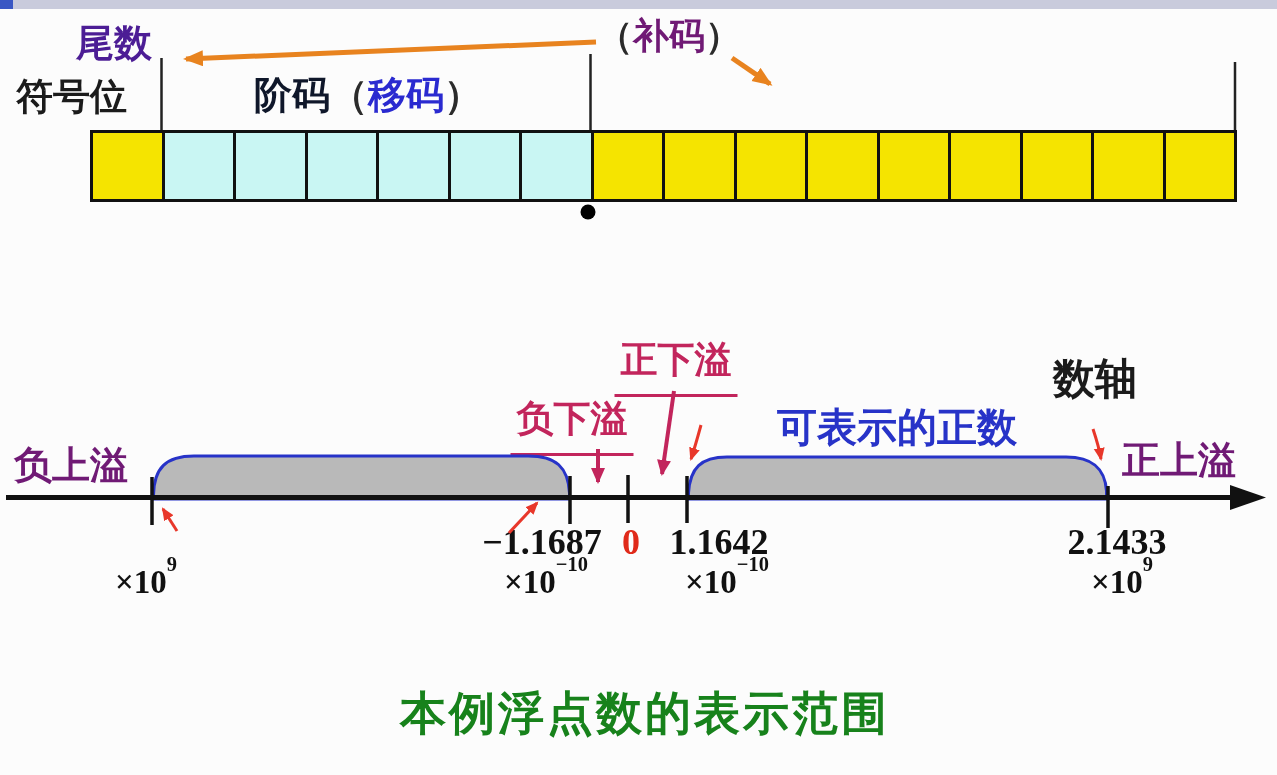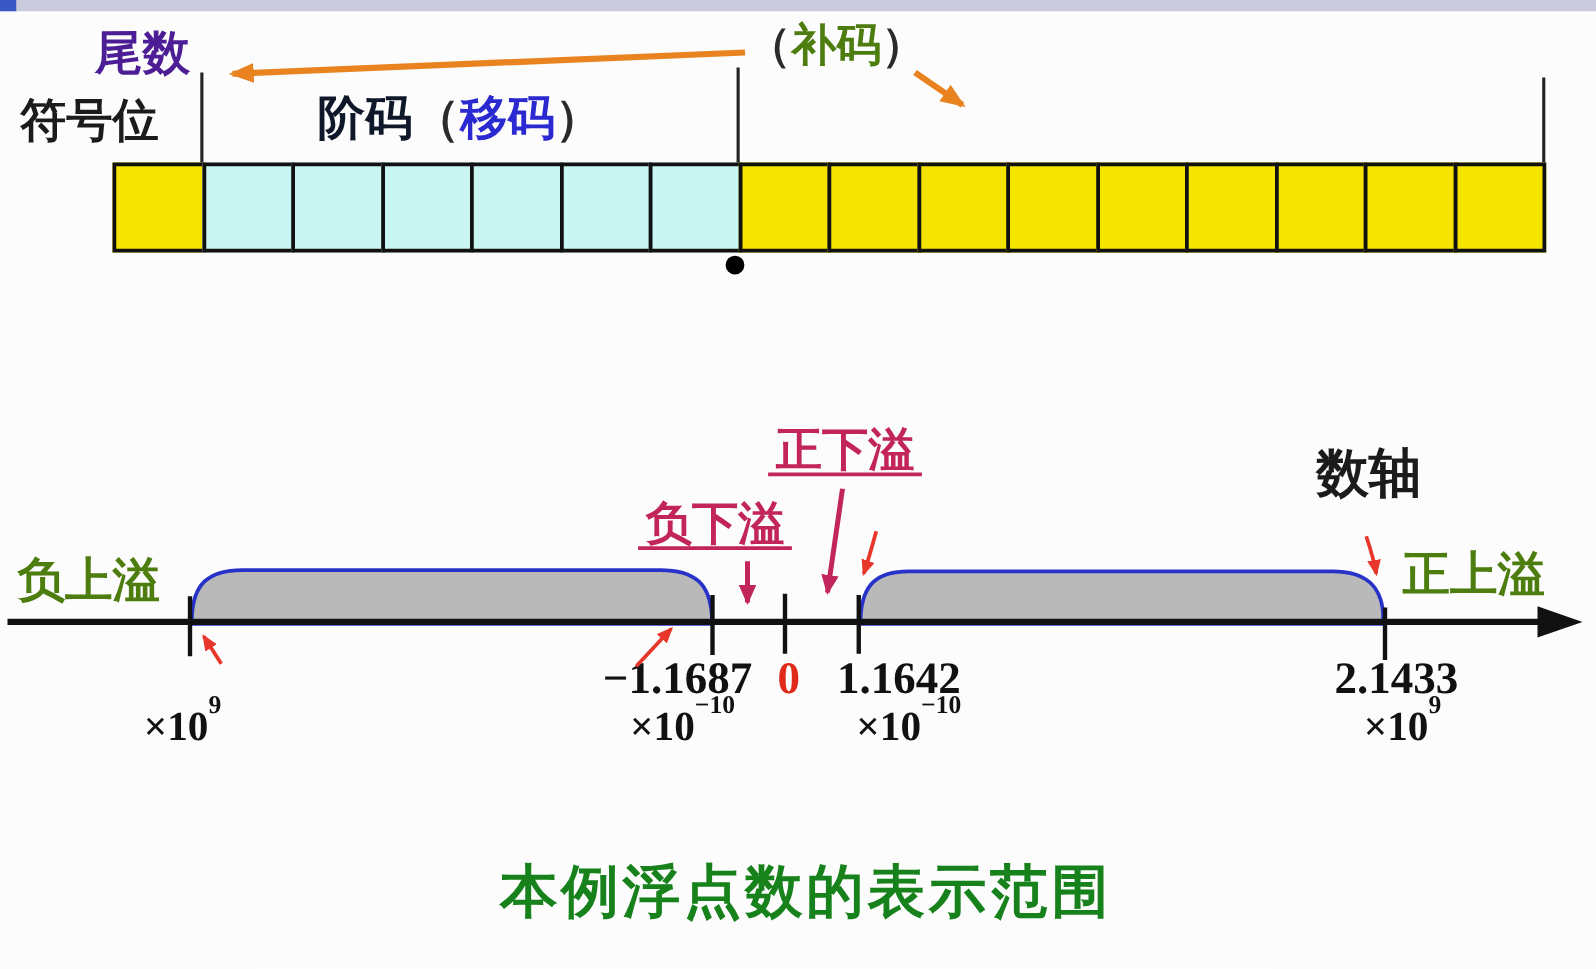--- a/index.html
+++ b/index.html
@@ -12,38 +12,38 @@
   .top-bar{position:absolute;left:0;top:0;width:1277px;height:9px;background:#c9cbdc;}
   .top-bar-accent{position:absolute;left:0;top:0;width:13px;height:9px;background:#3a57c4;}
 
   .lbl{position:absolute;font-weight:bold;white-space:nowrap;line-height:1;}
   .centered{transform:translateX(-50%);}
   .magenta{color:#4c1d95;}
   .ink{color:#1b1b1b;}
   .green{color:#0f172a;}
   .blue{color:#2a2ad0;}
   .paren{color:#2b2b2b;}
-  .red{color:#4d7c0f;}
+  .red{color:#701a75;}
   .crimson{color:#c2255c;}
   .rangeblue{color:#2733c8;}
   .titlegreen{color:#17821b;}
 
   .fld-mantissa-ptr{left:76px;top:24px;font-size:38px;}
   .fld-signbit{left:16px;top:78px;font-size:37px;}
   .fld-exponent{left:368px;top:76px;font-size:38px;}
   .fld-complement{left:597px;top:18px;font-size:36px;}
   .fld-mantissa-val{left:914px;top:80px;font-size:38px;}
 
   .cells{position:absolute;left:90px;top:130px;width:1147px;height:72px;display:flex;}
   .cell{flex:1;border:3px solid #111;margin-left:-3px;box-sizing:border-box;}
   .cell:first-child{margin-left:0;}
 
   .nl-pos-underflow{top:341px;left:676px;font-size:37px;}
   .nl-neg-underflow{top:400px;left:572px;font-size:37px;}
-  .underlined{border-bottom:3px solid currentColor;padding:0 6px 0 6px;}
+  .underlined{border-bottom:3px solid currentColor;padding:0 6px 16px 6px;}
   .nl-axis-name{left:1053px;top:358px;font-size:42px;}
   .nl-neg-range{left:352px;top:405px;font-size:40px;}
   .nl-pos-range{left:897px;top:407px;font-size:40px;}
   .nl-neg-overflow{left:14px;top:446px;font-size:38px;}
   .nl-pos-overflow{left:1122px;top:441px;font-size:38px;}
 
   .num{position:absolute;font-family:"Liberation Serif","DejaVu Serif",serif;
        font-weight:bold;font-size:36px;color:#111;white-space:nowrap;line-height:1;
        transform:translateX(-50%);}
   .exp-row{position:absolute;font-family:"Liberation Serif","DejaVu Serif",serif;
@@ -94,20 +94,21 @@
       <div class="cell" style="background: rgb(245, 228, 0);"></div>
       <div class="cell" style="background: rgb(245, 228, 0);"></div>
       <div class="cell" style="background: rgb(245, 228, 0);"></div>
       <div class="cell" style="background: rgb(245, 228, 0);"></div>
       <div class="cell" style="background: rgb(245, 228, 0);"></div>
     </div>
 
   <div class="lbl crimson underlined centered nl-pos-underflow">正下溢</div>
   <div class="lbl crimson underlined centered nl-neg-underflow">负下溢</div>
   <div class="lbl ink nl-axis-name">数轴</div>
+  <div class="lbl rangeblue centered nl-pos-range">可表示的正数</div>
   <div class="lbl red nl-neg-overflow">负上溢</div>
   <div class="lbl red nl-pos-overflow">正上溢</div>
 
   <div class="exp-row" style="left:146px;">
     <span>×10</span><sup>9</sup>
   </div>
 
   <div class="num num-row" style="left:542px;">−1.1687</div>
   <div class="exp-row" style="left:546px;">
     <span>×10</span><sup>−10</sup>

